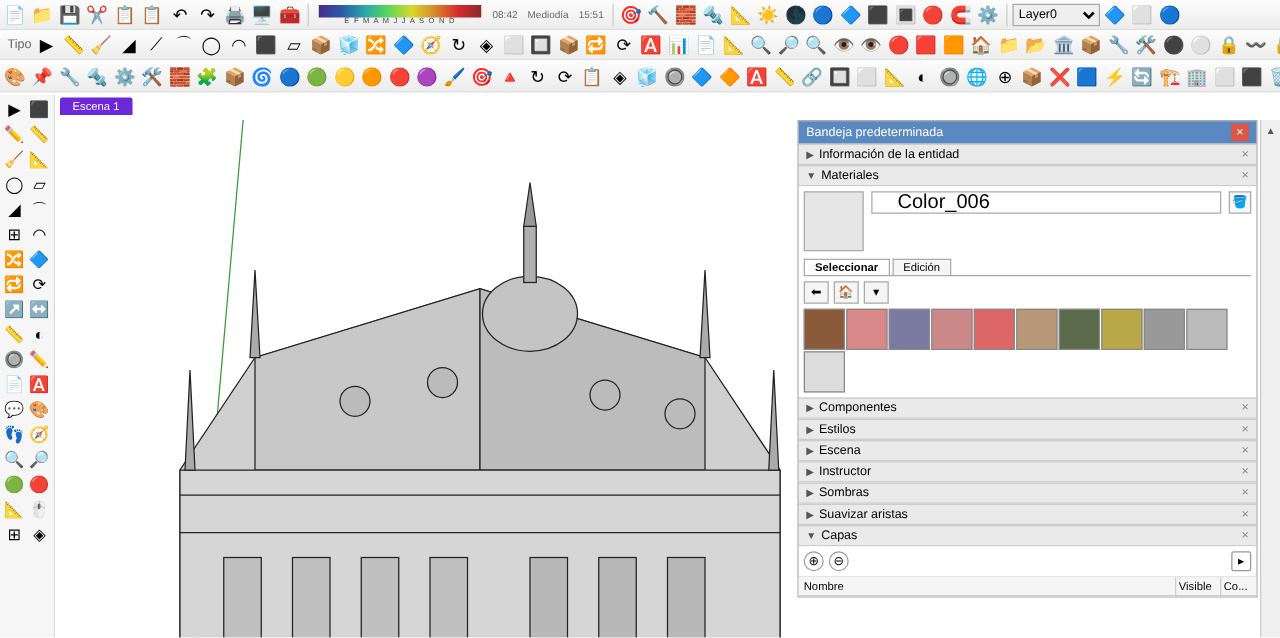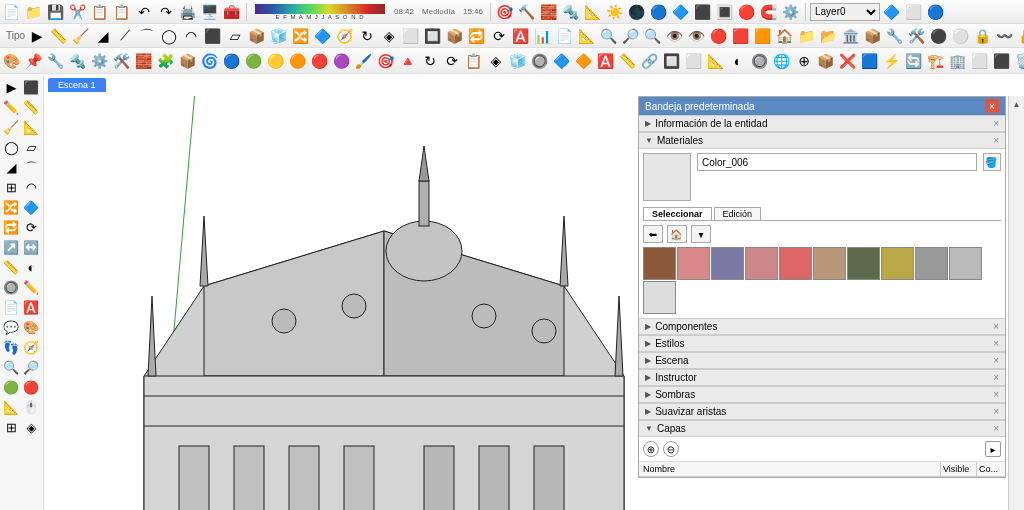--- a/index.html
+++ b/index.html
@@ -10,33 +10,33 @@
 .tipo-label { font-size: 10px; color: #666; margin-right: 0; padding-left: 4px; }
 .layer-select { width: 70px; height: 18px; font-size: 10px; border: 1px solid #aaa; }
 .gradient-block { display: flex; flex-direction: column; align-items: center; margin: 0 4px; }
 .gradient-bar { width: 130px; height: 10px; background: linear-gradient(90deg,#4a2a8a,#2a5aa8,#2aa8a8,#5ad85a,#d8d82a,#d8882a,#d82a2a,#8a2a2a); }
 .gradient-labels { font-size: 6px; letter-spacing: 1px; color: #444; }
 .time-lbl { font-size: 8px; color: #666; margin: 0 3px; }
 .workspace { display: flex; position: absolute; top: 76px; left: 0; right: 0; bottom: 0; }
 .left-tools { width: 44px; background: #f6f6f6; border-right: 1px solid #ddd; display: flex; flex-wrap: wrap; align-content: flex-start; padding: 2px; gap: 1px; }
 .lt-icon { width: 19px; height: 19px; display: flex; align-items: center; justify-content: center; font-size: 13px; cursor: pointer; border-radius: 2px; }
 .viewport { flex: 1; position: relative; background: #fff; overflow: hidden; }
-.scene-tab { position: absolute; top: 2px; left: 4px; background: #3b82f6; color: #fff; font-size: 9px; padding: 2px 10px; border-radius: 2px 2px 0 0; }
+.scene-tab { position: absolute; top: 2px; left: 4px; background: #6d28d9; color: #fff; font-size: 9px; padding: 2px 10px; border-radius: 2px 2px 0 0; }
 .building-svg { position: absolute; left: 80px; top: 60px; }
 .green-line { position: absolute; left: 150px; top: 20px; width: 1px; height: 480px; background: #3a9a3a; transform: rotate(5deg); transform-origin: top; }
 .tray { position: absolute; right: 18px; top: 20px; width: 368px; background: #f3f3f3; border: 1px solid #aaa; font-size: 10px; }
 .tray-title { background: #5a88c0; color: #fff; padding: 2px 6px; display: flex; justify-content: space-between; align-items: center; }
 .tray-title .x { background: #dd5544; color: #fff; width: 14px; height: 14px; display: flex; align-items: center; justify-content: center; cursor: pointer; font-size: 10px; }
 .panel-header { background: #eaeaea; border-top: 1px solid #ccc; border-bottom: 1px solid #ccc; padding: 2px 6px; display: flex; align-items: center; cursor: pointer; gap: 4px; }
 .panel-header .arrow { font-size: 8px; color: #555; }
 .panel-header .px { margin-left: auto; color: #888; cursor: pointer; }
 .mat-body { background: #fff; padding: 4px; }
 .mat-row { display: flex; gap: 6px; align-items: flex-start; }
 .mat-preview { width: 48px; height: 48px; background: #e6e6e6; border: 1px solid #aaa; }
-.mat-name-input { flex: 1; border: 1px solid #aaa; padding: 2px 4px; font-size: 10px; height: 18px; }
+.mat-name-input { flex: 1; border: 1px solid #aaa; padding: 2px 20px; font-size: 16px; height: 18px; }
 .mat-paint { width: 18px; height: 18px; border: 1px solid #aaa; display: flex; align-items: center; justify-content: center; background: #f6f6f6; cursor: pointer; }
 .tabs { display: flex; margin-top: 6px; border-bottom: 1px solid #aaa; }
 .tab { border: 1px solid #aaa; border-bottom: none; padding: 1px 8px; font-size: 9px; background: #f5f5f5; margin-right: 2px; cursor: pointer; text-align: right; }
 .tab.active { background: #fff; font-weight: bold; }
 .mat-nav { display: flex; gap: 4px; margin: 4px 0; align-items: center; }
 .mat-nav-btn { width: 20px; height: 18px; border: 1px solid #aaa; background: #f5f5f5; display: flex; align-items: center; justify-content: center; cursor: pointer; font-size: 10px; }
 .mat-category { flex: 1; border: 1px solid #aaa; height: 18px; font-size: 10px; padding: 0 4px; }
 .swatch-row { display: flex; flex-wrap: wrap; gap: 1px; }
 .swatch { width: 33px; height: 33px; border: 1px solid #888; cursor: pointer; }
 .watermark { text-align: center; color: #ee6611; font-weight: bold; font-size: 15px; padding: 10px 0; }
@@ -55,21 +55,21 @@
 
 <div class="toolbar-row">
   <span id="tr1-icons" style="display: contents;"><span class="tb-icon">📄</span><span class="tb-icon">📁</span><span class="tb-icon">💾</span><span class="tb-icon">✂️</span><span class="tb-icon">📋</span><span class="tb-icon">📋</span><span class="tb-icon">↶</span><span class="tb-icon">↷</span><span class="tb-icon">🖨️</span><span class="tb-icon">🖥️</span><span class="tb-icon">🧰</span></span>
   <span class="tb-sep"></span>
   <div class="gradient-block">
     <div class="gradient-bar"></div>
     <div class="gradient-labels">E F M A M J J A S O N D</div>
   </div>
   <span class="time-lbl">08:42</span>
   <span class="time-lbl">Mediodía</span>
-  <span class="time-lbl">15:46</span>
+  <span class="time-lbl">15:51</span>
   <span class="tb-sep"></span>
   <span id="tr1-more" style="display: contents;"><span class="tb-icon">🎯</span><span class="tb-icon">🔨</span><span class="tb-icon">🧱</span><span class="tb-icon">🔩</span><span class="tb-icon">📐</span><span class="tb-icon">☀️</span><span class="tb-icon">🌑</span><span class="tb-icon">🔵</span><span class="tb-icon">🔷</span><span class="tb-icon">⬛</span><span class="tb-icon">🔳</span><span class="tb-icon">🔴</span><span class="tb-icon">🧲</span><span class="tb-icon">⚙️</span></span>
   <span class="tb-sep"></span>
   <select class="layer-select"><option>Layer0</option></select>
   <span id="tr1-end" style="display: contents;"><span class="tb-icon">🔷</span><span class="tb-icon">⬜</span><span class="tb-icon">🔵</span></span>
 </div>
 
 <div class="toolbar-row">
   <span class="tipo-label">Tipo</span>
   <span id="tr2" style="display: contents;"><span class="tb-icon">▶</span><span class="tb-icon">📏</span><span class="tb-icon">🧹</span><span class="tb-icon">◢</span><span class="tb-icon">⟋</span><span class="tb-icon">⌒</span><span class="tb-icon">◯</span><span class="tb-icon">◠</span><span class="tb-icon">⬛</span><span class="tb-icon">▱</span><span class="tb-icon">📦</span><span class="tb-icon">🧊</span><span class="tb-icon">🔀</span><span class="tb-icon">🔷</span><span class="tb-icon">🧭</span><span class="tb-icon">↻</span><span class="tb-icon">◈</span><span class="tb-icon">⬜</span><span class="tb-icon">🔲</span><span class="tb-icon">📦</span><span class="tb-icon">🔁</span><span class="tb-icon">⟳</span><span class="tb-icon">🅰️</span><span class="tb-icon">📊</span><span class="tb-icon">📄</span><span class="tb-icon">📐</span><span class="tb-icon">🔍</span><span class="tb-icon">🔎</span><span class="tb-icon">🔍</span><span class="tb-icon">👁️</span><span class="tb-icon">👁️</span><span class="tb-icon">🔴</span><span class="tb-icon">🟥</span><span class="tb-icon">🟧</span><span class="tb-icon">🏠</span><span class="tb-icon">📁</span><span class="tb-icon">📂</span><span class="tb-icon">🏛️</span><span class="tb-icon">📦</span><span class="tb-icon">🔧</span><span class="tb-icon">🛠️</span><span class="tb-icon">⚫</span><span class="tb-icon">⚪</span><span class="tb-icon">🔒</span><span class="tb-icon">〰️</span><span class="tb-icon">🔓</span></span>

